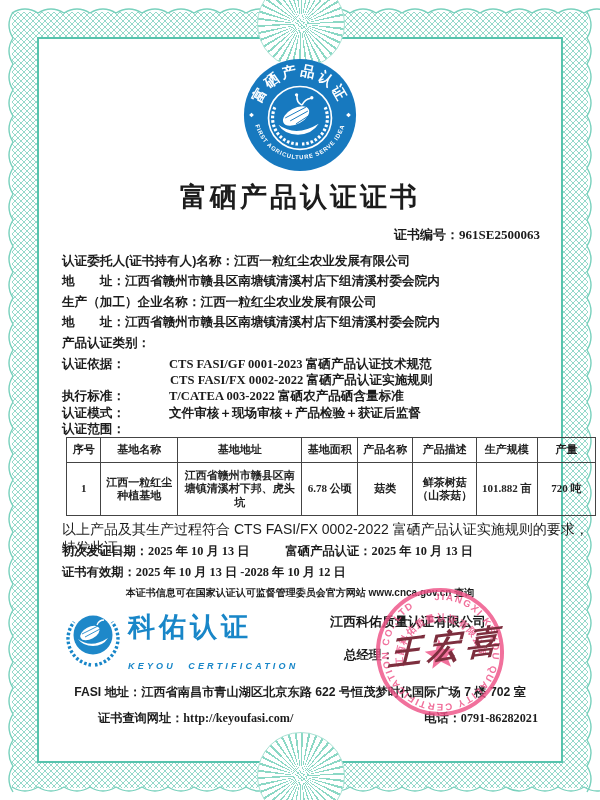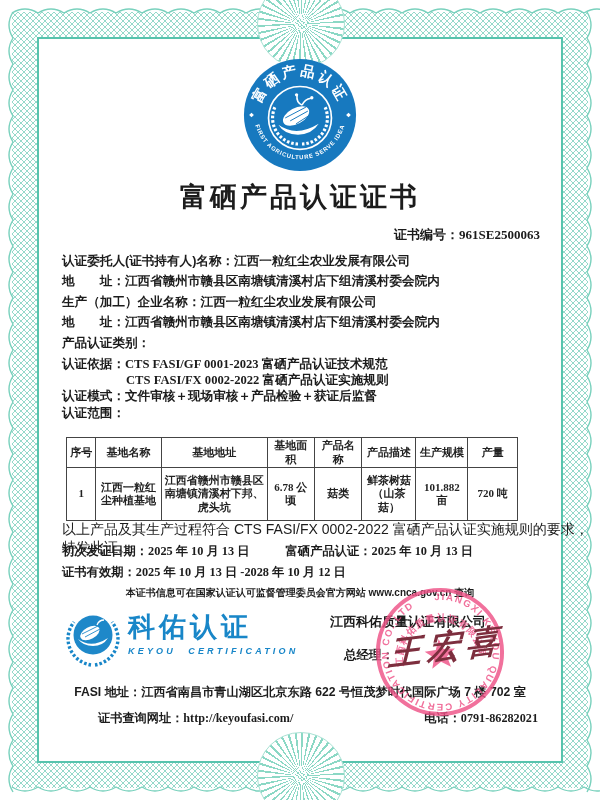--- a/index.html
+++ b/index.html
@@ -14,43 +14,43 @@
   .fan.top{left:257px;top:-20px;}
   .fan.bottom{left:257px;bottom:-20px;}
   
   #content{position:absolute;left:0;top:0;width:600px;height:800px;z-index:3;}
   #logo-top{left:241px;top:56px;}
   #title{top:179px;left:0;width:100%;text-align:center;font-size:27px;font-weight:800;letter-spacing:3px;}
   #certno{top:226px;right:60px;font-size:13px;font-weight:700;text-align:right;}
   .serif{font-family:"Liberation Serif","DejaVu Serif",serif;}
   #fields{top:251px;left:62px;right:50px;font-size:12.6px;font-weight:700;}
   .fline{line-height:20.4px;height:20.4px;white-space:nowrap;display:flex;}
-  .fline.tight{line-height:16.2px;height:16.2px;}
+  .fline.tight{line-height:16.2px;height:16.2px;gap:44px;}
   .fline.first-tight{margin-top:3px;}
   .fline .fval{font-family:"Liberation Serif","DejaVu Serif",serif;font-weight:700;}
   .fline.indent{padding-left:64px;}
   
-  #scope-table{position:absolute;top:437px;left:66px;width:452px;border-collapse:collapse;
+  #scope-table{position:absolute;top:437px;left:66px;width:530px;border-collapse:collapse;
                font-size:11px;font-weight:600;text-align:center;color:#222;}
   #scope-table th,#scope-table td{border:1px solid #444;padding:1px 2px;line-height:13.5px;}
   #scope-table th{height:22px;font-weight:700;}
   #scope-table td{height:50px;}
   td.serif-cell{font-family:"Liberation Serif","DejaVu Serif",serif;}
   
   #statement{top:521px;left:62px;font-size:14px;font-weight:400;}
   #dates1{top:543px;left:62px;font-size:12.3px;font-weight:700;}
   #dates1 .pair2{margin-left:36px;}
   #dates2{top:564px;left:62px;font-size:12.3px;font-weight:700;}
   .dval{font-family:"Liberation Serif","DejaVu Serif",serif;}
   #cnca{top:586px;left:0;width:100%;text-align:center;font-size:10px;font-weight:700;}
   
   #keyou-logo{left:60px;top:606px;}
   #keyou-text{left:128px;top:612px;color:#1886c8;}
   #keyou-cn{font-size:27px;font-weight:800;letter-spacing:4px;line-height:30px;}
-  #keyou-en{font-size:9px;font-weight:700;font-style:italic;letter-spacing:3.2px;margin-top:3px;}
+  #keyou-en{font-size:9px;font-weight:700;font-style:italic;letter-spacing:3.2px;margin-top:18px;}
   #issuer-company{left:330px;top:613px;font-size:13px;font-weight:700;}
   #gm-label{left:344px;top:647px;font-size:12.5px;font-weight:700;}
   #signature{left:388px;top:625px;font-size:33px;font-weight:700;font-style:italic;
              font-family:"DejaVu Serif","Liberation Serif",serif;color:#7d2e3e;
              letter-spacing:6px;transform:rotate(-7deg) skewX(-8deg);z-index:5;}
   #stamp{left:371px;top:583px;opacity:0.82;transform:rotate(-6deg);z-index:4;}
   
   #fasi-line{top:684px;left:0;width:100%;text-align:center;font-size:12.2px;font-weight:700;}
   #footer2{top:710px;left:98px;right:62px;display:flex;justify-content:space-between;
            font-size:12.2px;font-weight:700;}
@@ -129,20 +129,24 @@
       <div class="fline">
           <span>产品认证类别：</span>
         </div>
       <div class="fline tight first-tight">
           <span>认证依据：</span>
           <span class="fval">CTS FASI/GF 0001-2023 富硒产品认证技术规范</span>
         </div>
       <div class="fline tight indent">
           <span></span>
           <span class="fval">CTS FASI/FX 0002-2022 富硒产品认证实施规则</span>
+        </div>
+      <div class="fline tight">
+          <span>执行标准：</span>
+          <span class="fval">T/CATEA 003-2022 富硒农产品硒含量标准</span>
         </div>
       <div class="fline tight">
           <span>认证模式：</span>
           <span class="fval">文件审核＋现场审核＋产品检验＋获证后监督</span>
         </div>
       <div class="fline tight">
           <span>认证范围：</span>
           <span class="fval"></span>
         </div>
     </div>

